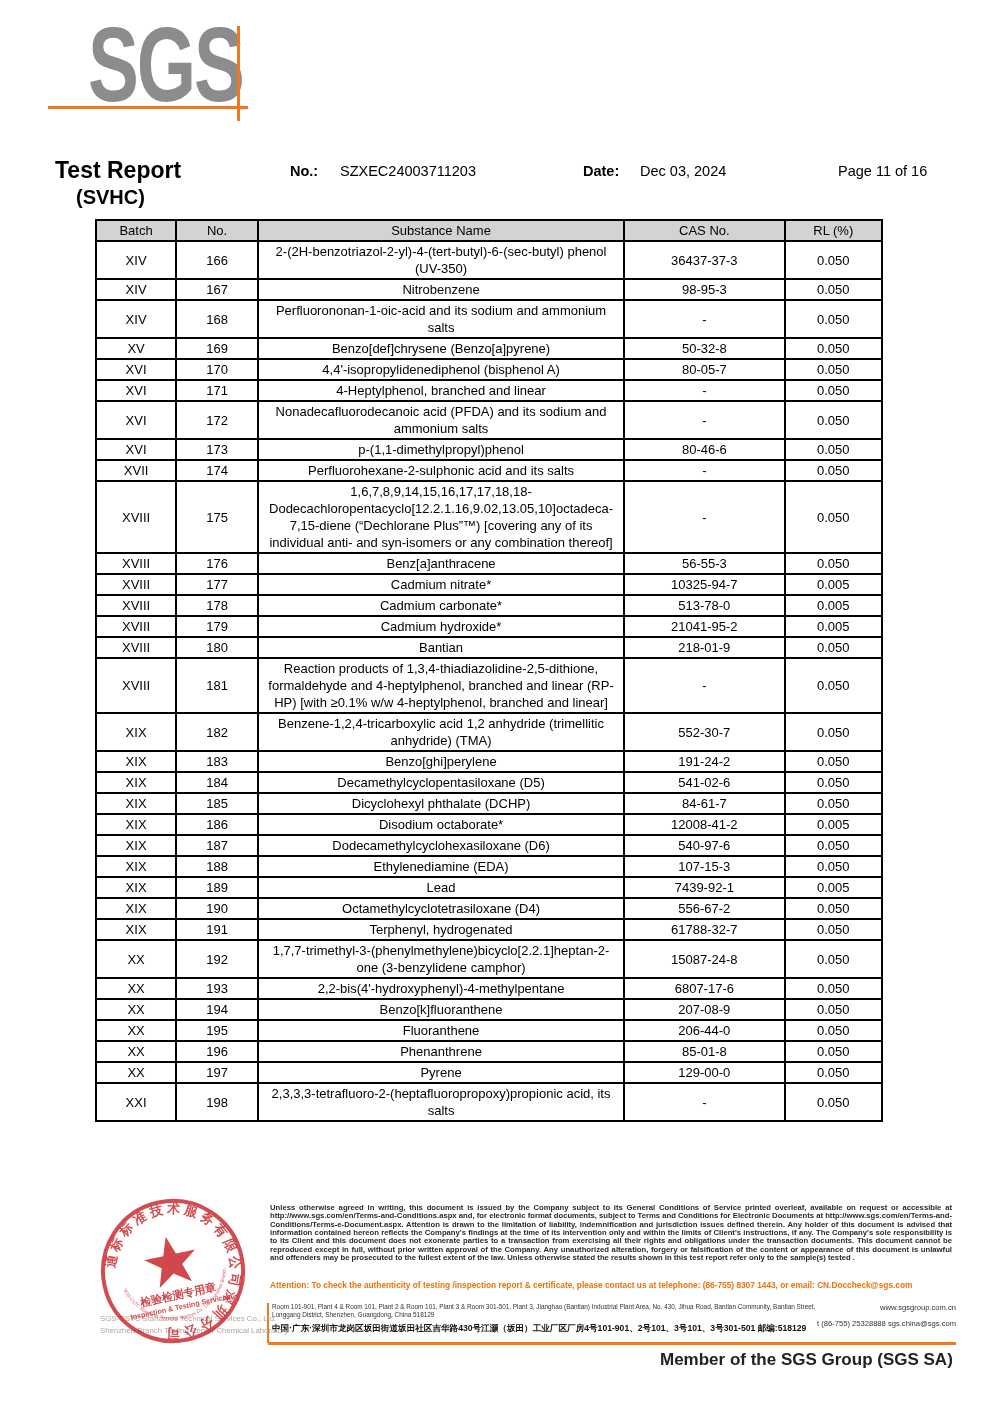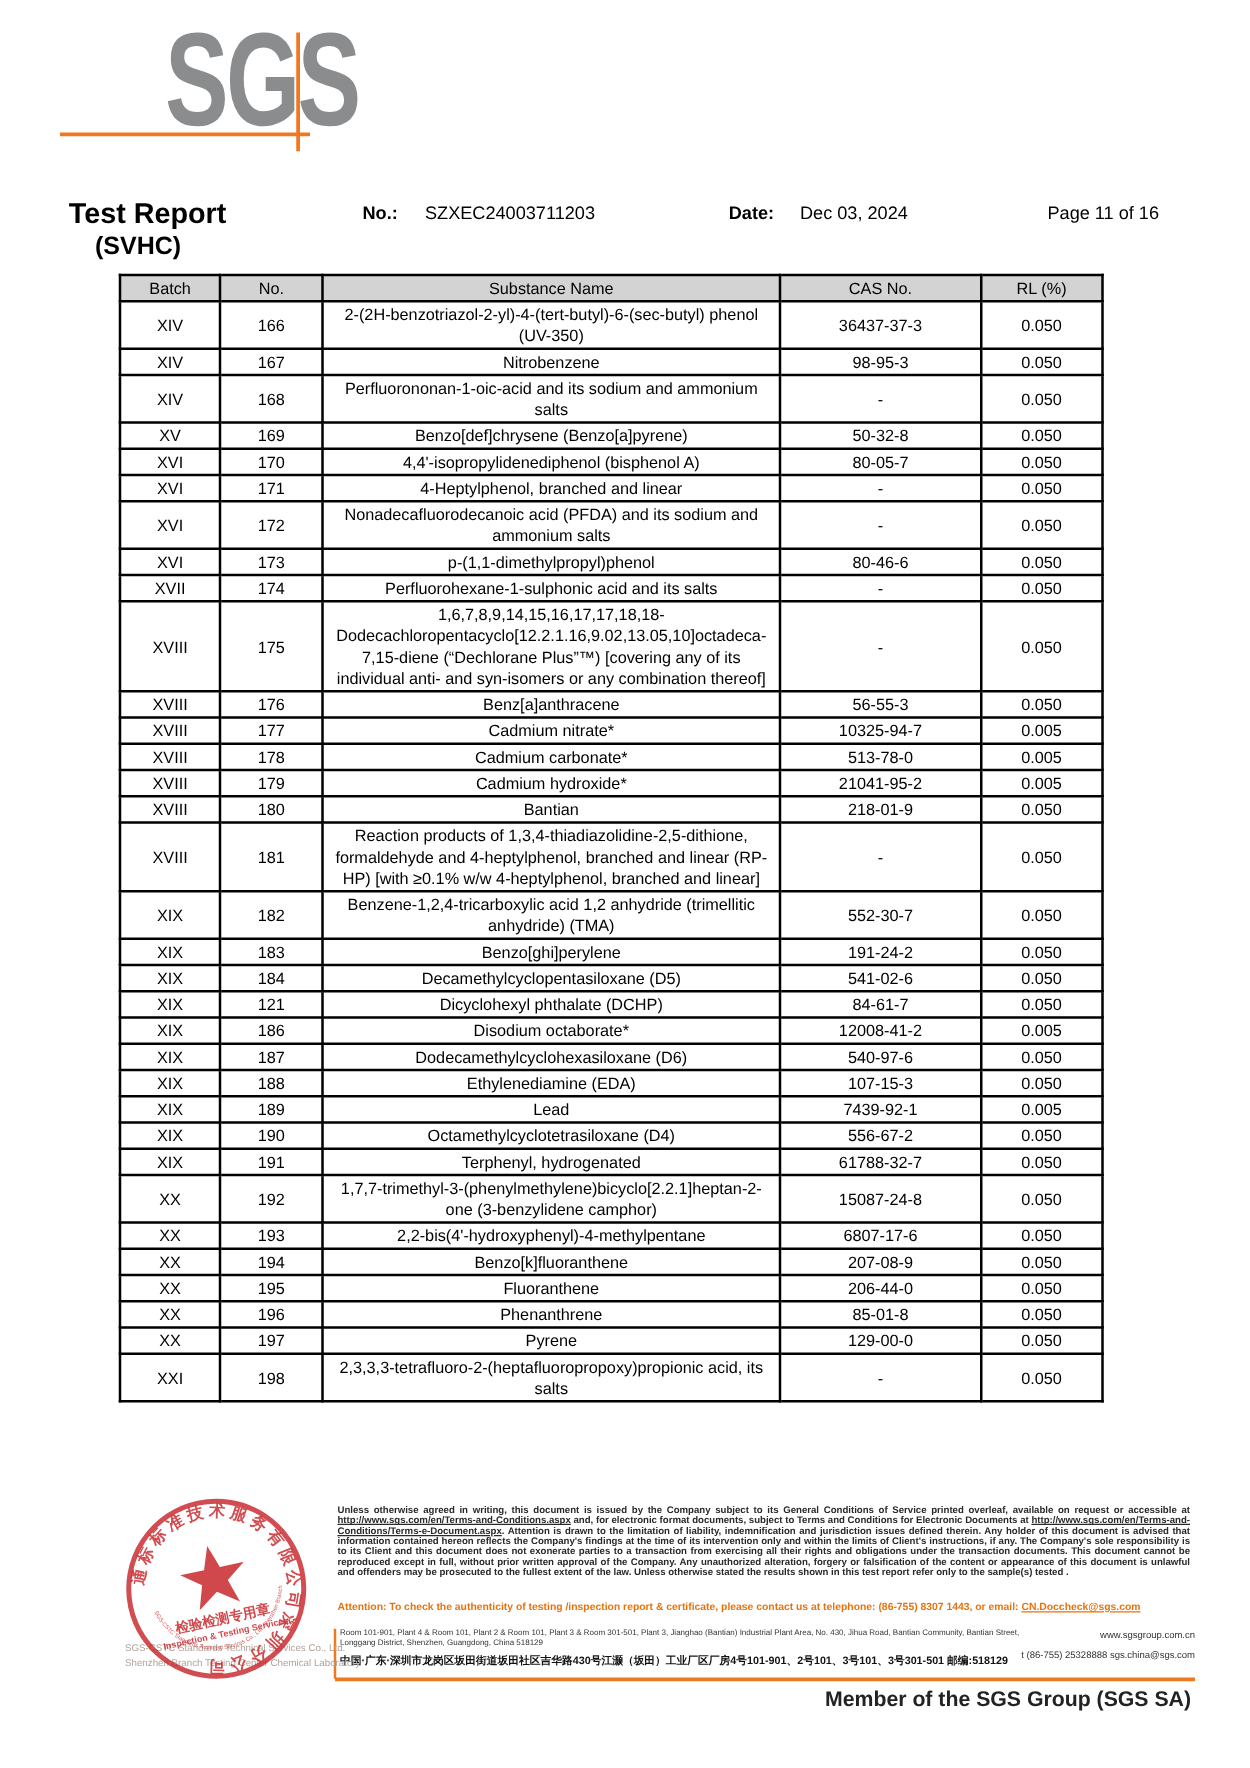--- a/index.html
+++ b/index.html
@@ -1,21 +1,21 @@
 <!DOCTYPE html>
 <html><head>
 <meta charset="utf-8">
 <style>
   * { margin:0; padding:0; box-sizing:border-box; }
   html,body { background:#fff; }
   body { font-family:"Liberation Sans","DejaVu Sans",sans-serif; color:#000; }
   .page { position:relative; width:1000px; height:1414px; background:#fff; overflow:hidden; }
 
   
-  .logo-wrap { position:absolute; left:88px; top:18px; width:200px; height:120px;margin-left:44px; }
+  .logo-wrap { position:absolute; left:88px; top:18px; width:200px; height:120px; }
   .logo-text { position:absolute; left:0; top:-14px; font-size:106px; font-weight:bold;
                color:#8a8c8e; letter-spacing:-3px; transform:scale(0.72,1.0); transform-origin:left top; }
   .logo-hline { position:absolute; left:48px; top:106px; width:200px; height:3px; background:#f0781e; }
   .logo-vline { position:absolute; left:237px; top:26px; width:3px; height:95px; background:#f0781e; }
 
   
   .title { position:absolute; left:55px; top:157px; font-size:23px; font-weight:bold; }
   .subtitle { position:absolute; left:76px; top:186px; font-size:20px; font-weight:bold; }
   .hdr-field { position:absolute; top:163px; font-size:14.5px; }
   .hdr-label { font-weight:bold; }
@@ -31,21 +31,21 @@
   th, td { border:2px solid #000; text-align:center; vertical-align:middle;
            font-size:13px; line-height:17px; padding:1px 3px; overflow-wrap:break-word; }
   th { background:#d3d3d3; font-weight:normal; }
   col.c-batch { width:10.2%; } col.c-no { width:10.4%; } col.c-sub { width:46.6%; }
   col.c-cas { width:20.4%; } col.c-rl { width:12.4%; }
 
   
   .disclaimer { position:absolute; left:270px; top:1204px; width:682px;
                 font-size:7.7px; line-height:8.35px; font-weight:bold; color:#2a2a2a;
                 text-align:justify; }
-  .link { text-decoration:underline; }
+  .link { }
   .attention { position:absolute; left:270px; top:1281px; width:682px;
                font-size:8.3px; line-height:9px; font-weight:bold; color:#e8730c; }
   .attention .link { color:#e8730c; }
 
   .addr-block { position:absolute; left:272px; top:1303px; width:684px; }
   .addr-vline { position:absolute; left:267px; top:1303px; width:2px; height:40px; background:#f0781e; }
   .addr-row { display:flex; justify-content:space-between; align-items:flex-start; }
   .addr-en { font-size:6.4px; line-height:8px; color:#333; width:560px; }
   .addr-cn { font-size:8.6px; line-height:10px; font-weight:bold; color:#111; margin-top:4px; }
   .addr-right { text-align:center; font-size:7.6px; line-height:9px; color:#333; }
@@ -153,21 +153,21 @@
           <tr>
             <td>XVI</td>
             <td>173</td>
             <td>p-(1,1-dimethylpropyl)phenol</td>
             <td>80-46-6</td>
             <td>0.050</td>
           </tr>
           <tr>
             <td>XVII</td>
             <td>174</td>
-            <td>Perfluorohexane-1-sulphonic acid and its salts</td>
+            <td>Perfluorohexane-2-sulphonic acid and its salts</td>
             <td>-</td>
             <td>0.050</td>
           </tr>
           <tr>
             <td>XVIII</td>
             <td>175</td>
             <td>1,6,7,8,9,14,15,16,17,17,18,18-Dodecachloropentacyclo[12.2.1.16,9.02,13.05,10]octadeca-7,15-diene (“Dechlorane Plus”™) [covering any of its individual anti- and syn-isomers or any combination thereof]</td>
             <td>-</td>
             <td>0.050</td>
           </tr>
@@ -229,21 +229,21 @@
           </tr>
           <tr>
             <td>XIX</td>
             <td>184</td>
             <td>Decamethylcyclopentasiloxane (D5)</td>
             <td>541-02-6</td>
             <td>0.050</td>
           </tr>
           <tr>
             <td>XIX</td>
-            <td>121</td>
+            <td>185</td>
             <td>Dicyclohexyl phthalate (DCHP)</td>
             <td>84-61-7</td>
             <td>0.050</td>
           </tr>
           <tr>
             <td>XIX</td>
             <td>186</td>
             <td>Disodium octaborate*</td>
             <td>12008-41-2</td>
             <td>0.005</td>

